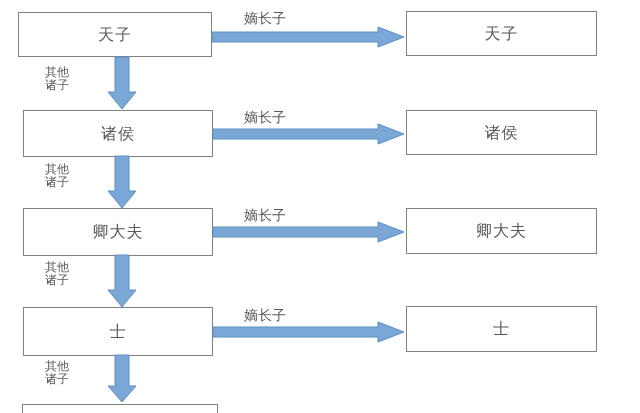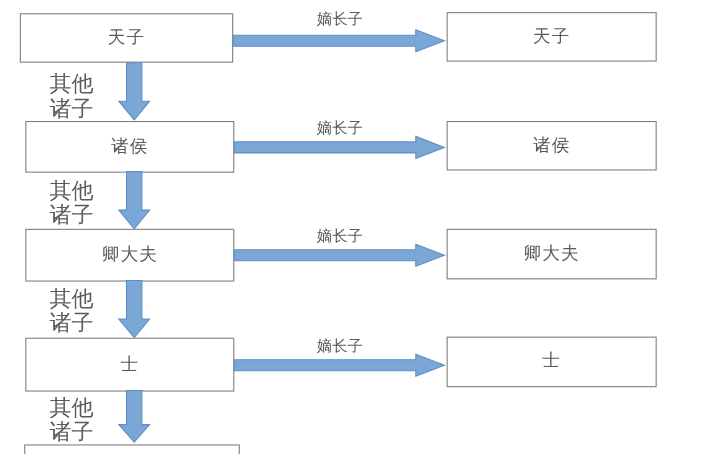--- a/index.html
+++ b/index.html
@@ -32,34 +32,34 @@
     font-size: 16px;
     letter-spacing: 1px;
     line-height: 1;
     white-space: nowrap;
   }
 
   
   .other-sons {
     position: absolute;
     color: #5a5a5a;
-    font-size: 20px;
+    font-size: 12px;
     line-height: 1.12;
     text-align: right;
     white-space: nowrap;
   }
   .other-sons span { display: block; }
 
   
   .heir-label {
     position: absolute;
     color: #5a5a5a;
     font-size: 14px;
     line-height: 1;
-    text-align: center;
+    text-align: left;
     white-space: nowrap;
   }
 
   
   .arrow-svg {
     position: absolute;
     overflow: visible;
   }
 </style>
 </head>

